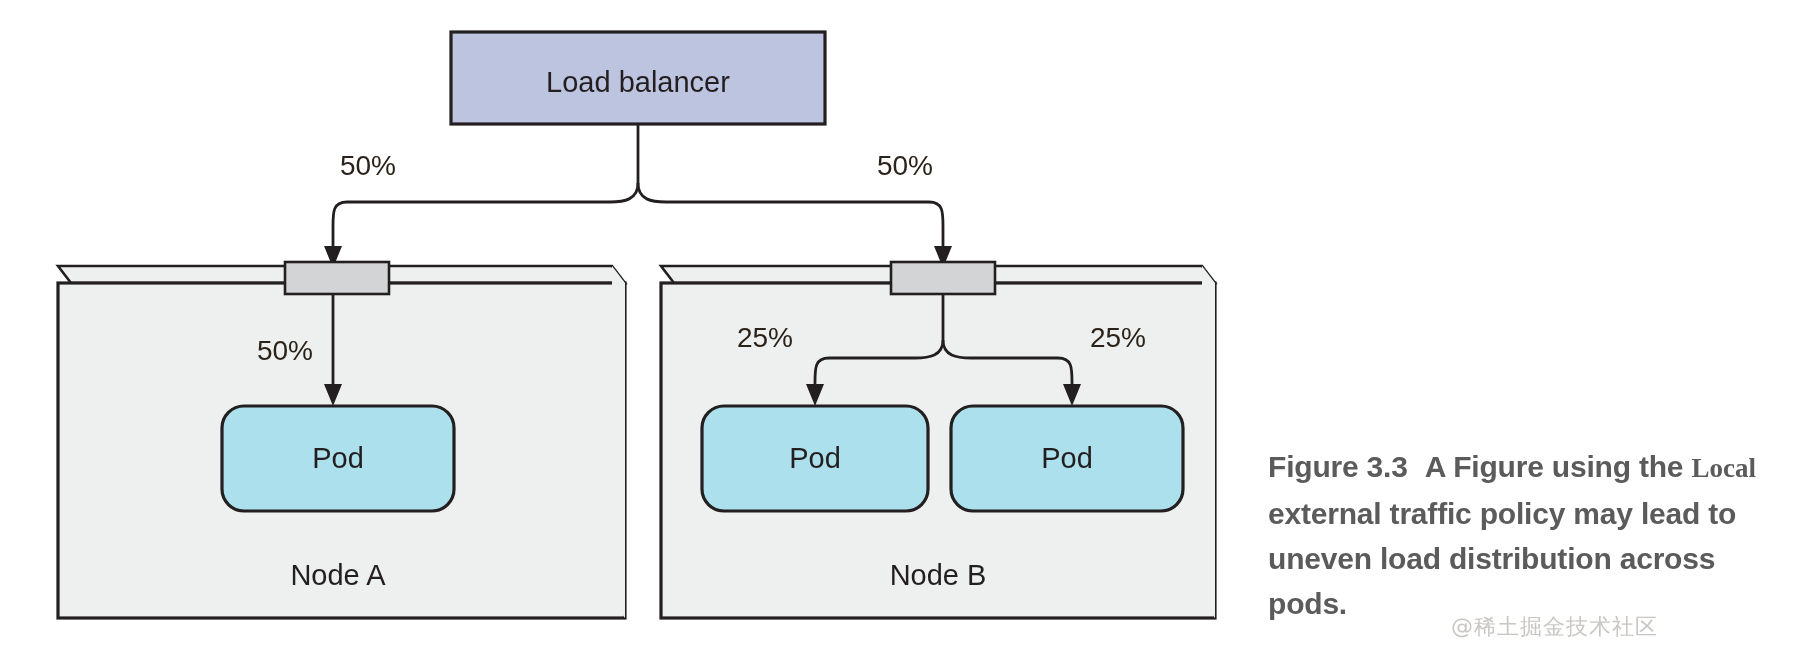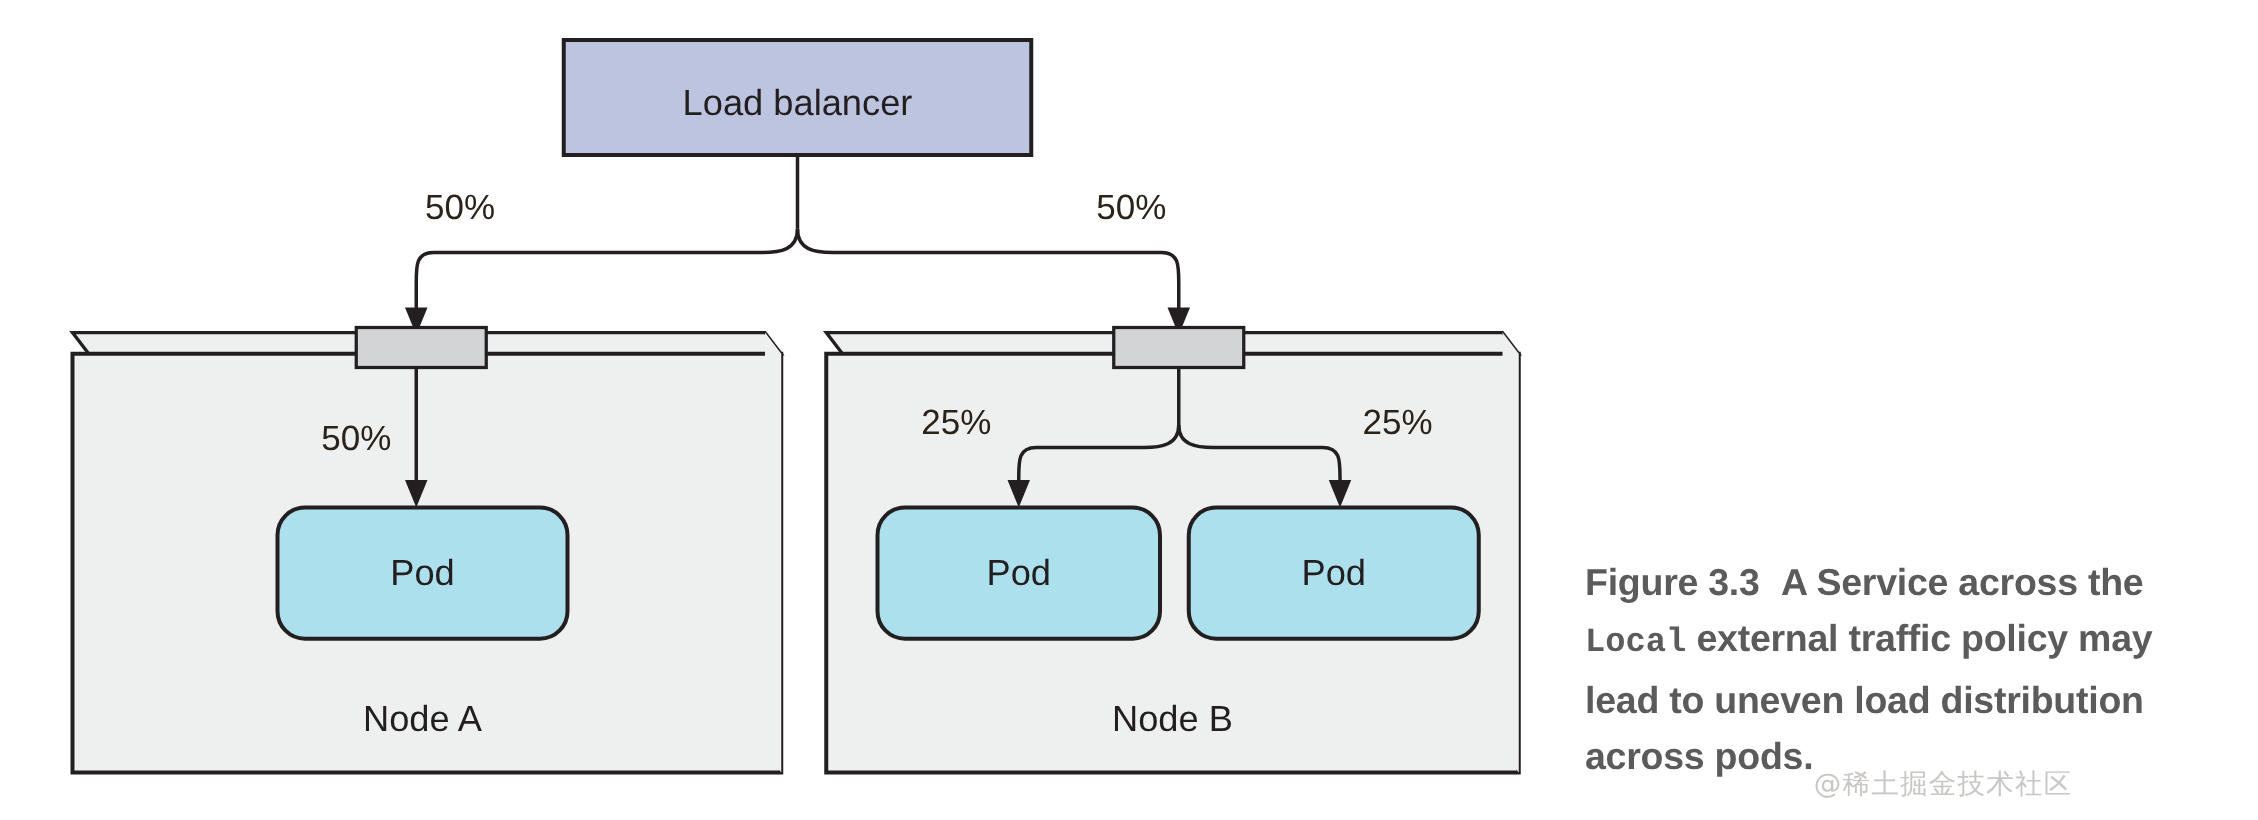--- a/index.html
+++ b/index.html
@@ -29,21 +29,21 @@
     position:absolute;
     left:1268px;top:444px;width:520px;
     font-family:"Liberation Sans", sans-serif;
     font-weight:bold;
     font-size:30px;
     line-height:45px;
     color:#5b5b5b;
     letter-spacing:-0.2px;
   }
   .caption .mono{
-    font-family:Liberation Mono, monospace;
+    font-family:Liberation Serif, serif;
     font-weight:bold;
     font-size:27px;
     letter-spacing:0px;
   }
   .caption .gap{display:inline-block;width:17px;}
   .watermark{
     position:absolute;right:16px;top:612px;
     font-family:"DejaVu Sans", sans-serif;
     font-size:22px;color:#c9c6c3;
     letter-spacing:1px;
@@ -138,17 +138,17 @@
         <rect x="951" y="406" width="232" height="105" rx="22" ry="22" class="box-fill-pod"></rect>
         <rect x="951" y="406" width="232" height="105" rx="22" ry="22" class="stroke-main"></rect>
         <text x="1067" y="468" text-anchor="middle" class="t-pod">Pod</text>
       </g>
 
       <text x="938" y="585" text-anchor="middle" class="t-node">Node B</text>
     </g>
 
   </svg>
 
-  <div class="caption"><span>Figure 3.3</span><span class="gap"></span><span>A Service across the</span> <span class="mono">Local</span> <span>external traffic policy may lead to uneven load distribution across pods.</span></div>
+  <div class="caption"><span>Figure 3.3</span><span class="gap"></span><span>A Figure using the</span> <span class="mono">Local</span> <span>external traffic policy may lead to uneven load distribution across pods.</span></div>
 
   <div class="watermark">@稀土掘金技术社区</div>
 
 </div>
 
 </body></html>

